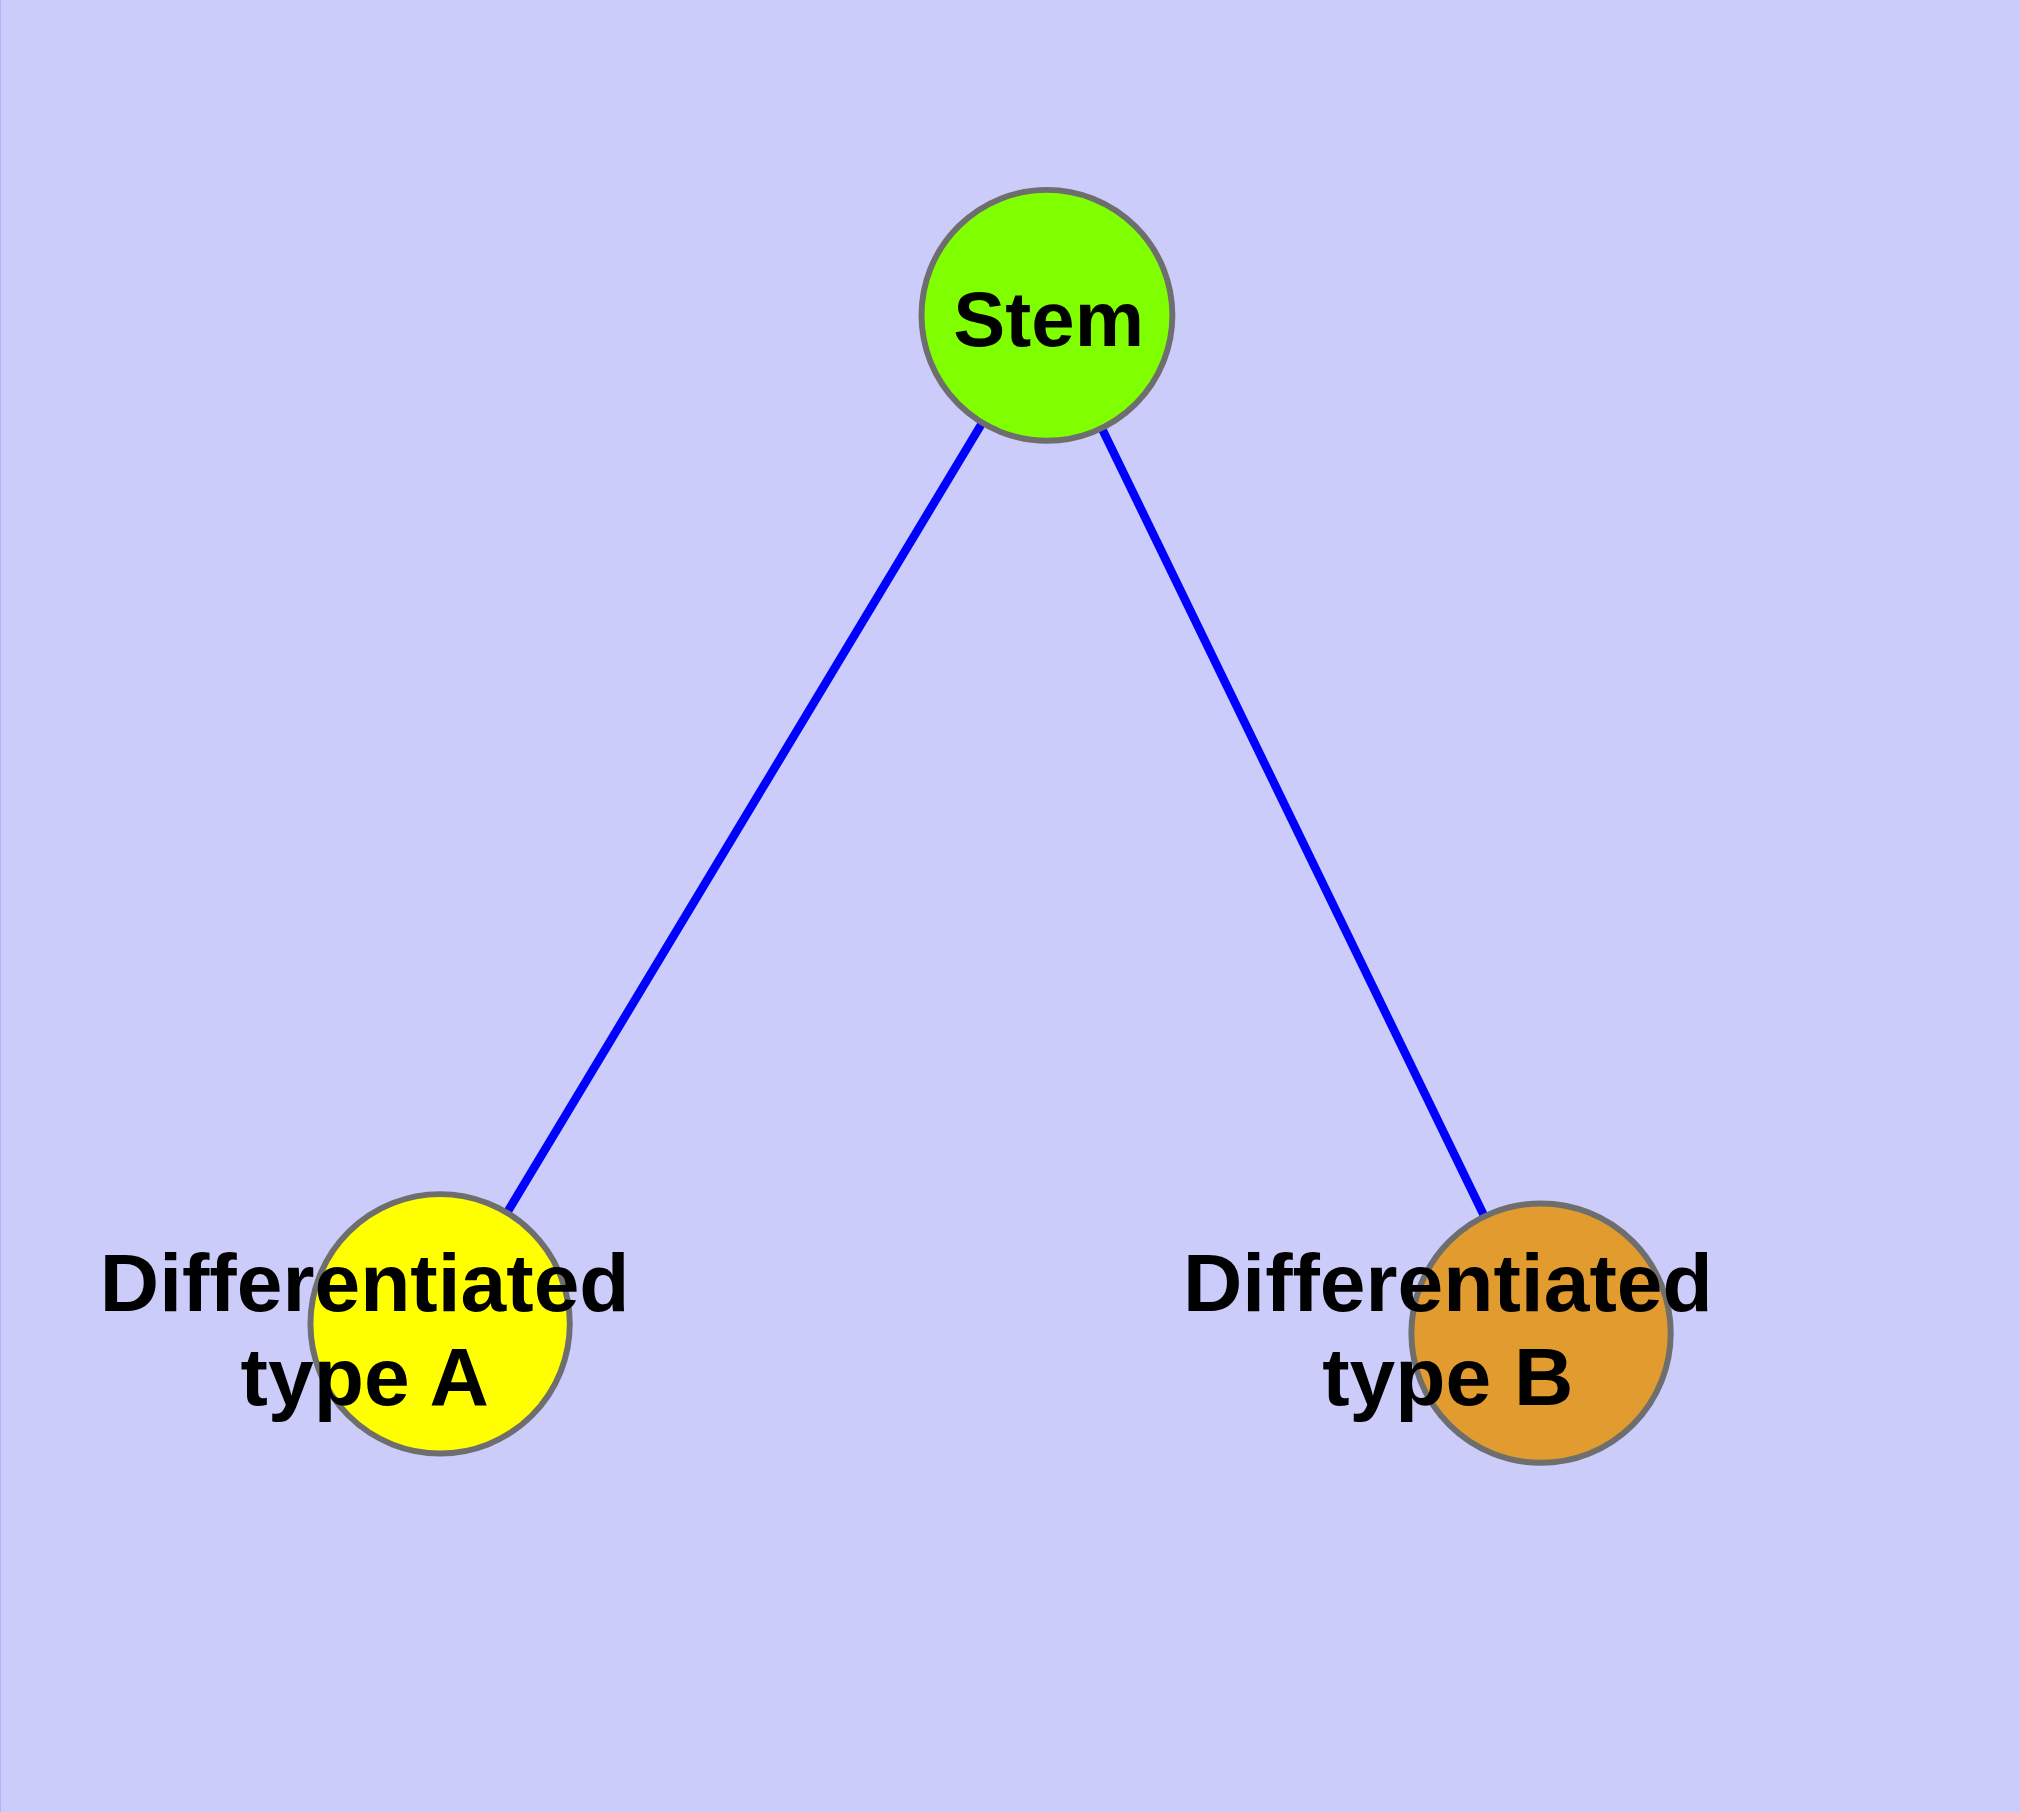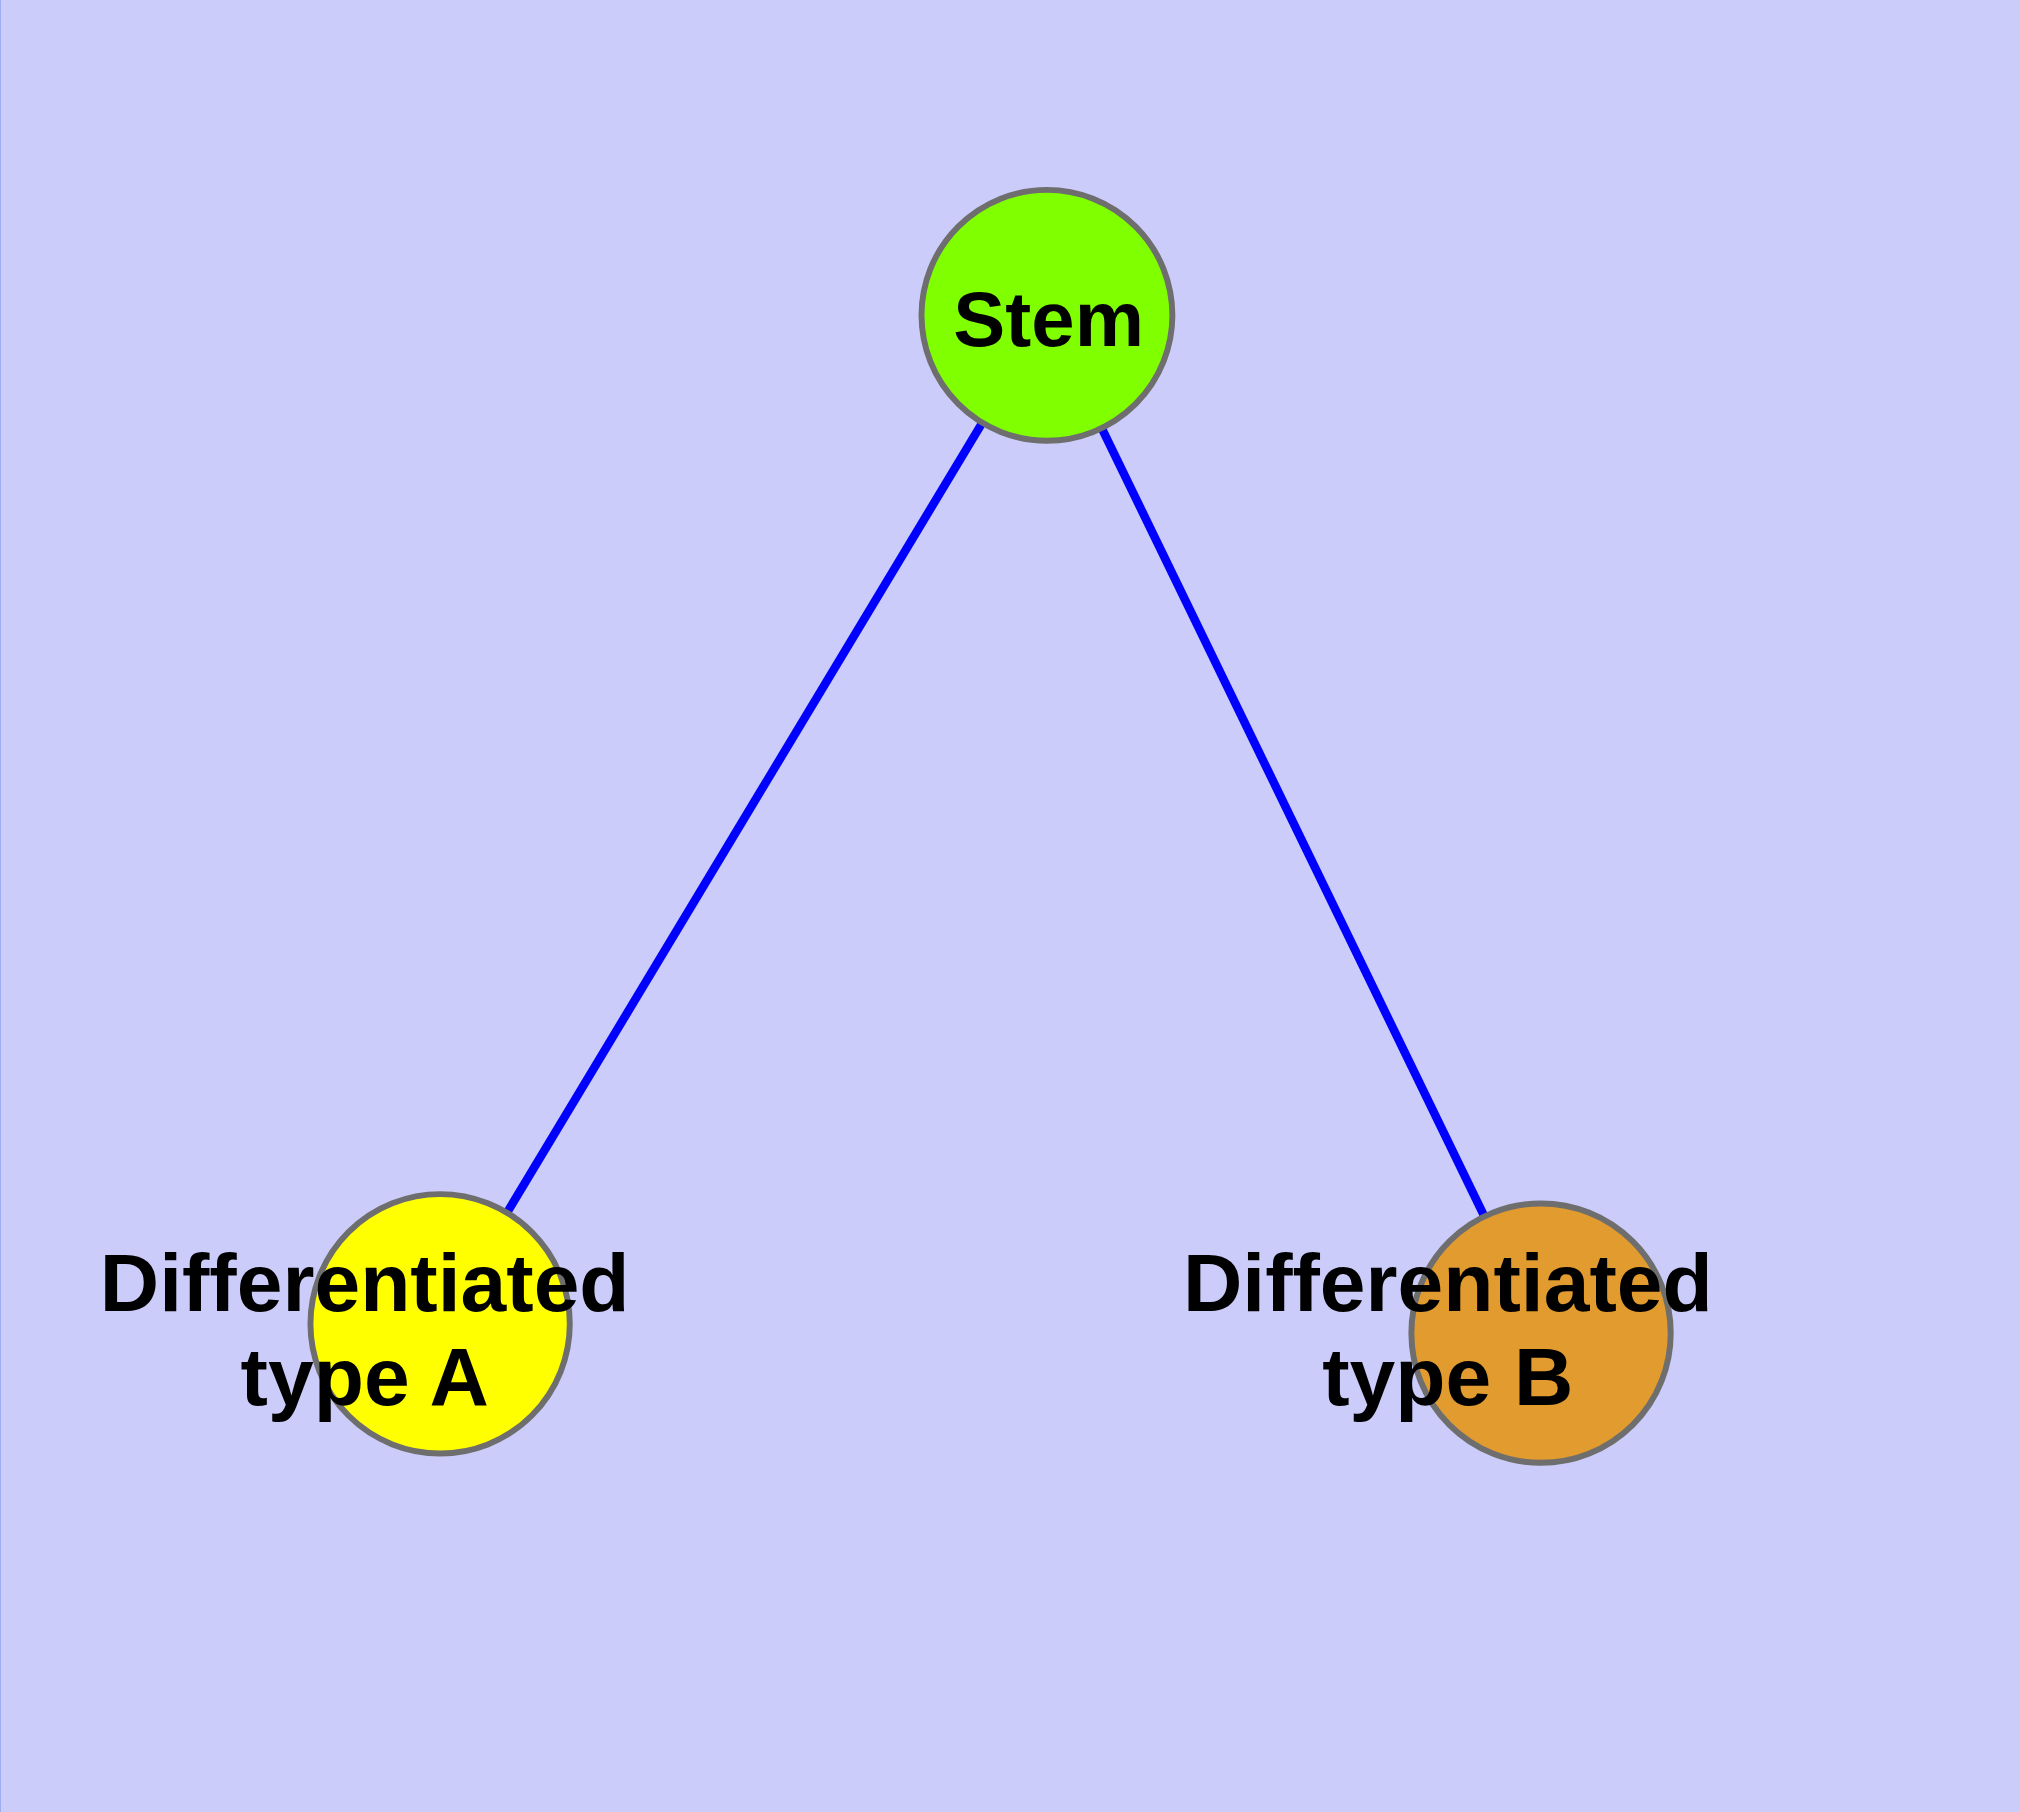--- a/index.html
+++ b/index.html
@@ -35,21 +35,21 @@
     stroke: #6e6e6e;
     stroke-width: 7;
   }
   .edge-line {
     stroke-linecap: butt;
   }
 </style>
 </head>
 <body>
 
-<div id="canvas" style="width: 2021px; height: 1812px; background: #1d4ed8;">
+<div id="canvas" style="width: 2021px; height: 1812px; background: #8b5cf6;">
   <svg id="graph-svg" viewBox="0 0 2384 2138" xmlns="http://www.w3.org/2000/svg" style="width: 2021px; height: 1812px;">
 
     <rect id="bg-rect" x="0" y="0" width="2384" height="2138" fill="#ccccfa"></rect>
 
     <g id="edges-layer">
         <line class="edge-line" x1="1235" y1="372" x2="519" y2="1562" stroke="#0000ff" stroke-width="10"></line>
         <line class="edge-line" x1="1235" y1="372" x2="1818" y2="1573" stroke="#0000ff" stroke-width="10"></line>
       </g>
     <g id="nodes-layer">
         <circle class="node-circle" cx="1235" cy="372" r="148" fill="#7fff00" stroke="#6e6e6e" stroke-width="7"></circle>

